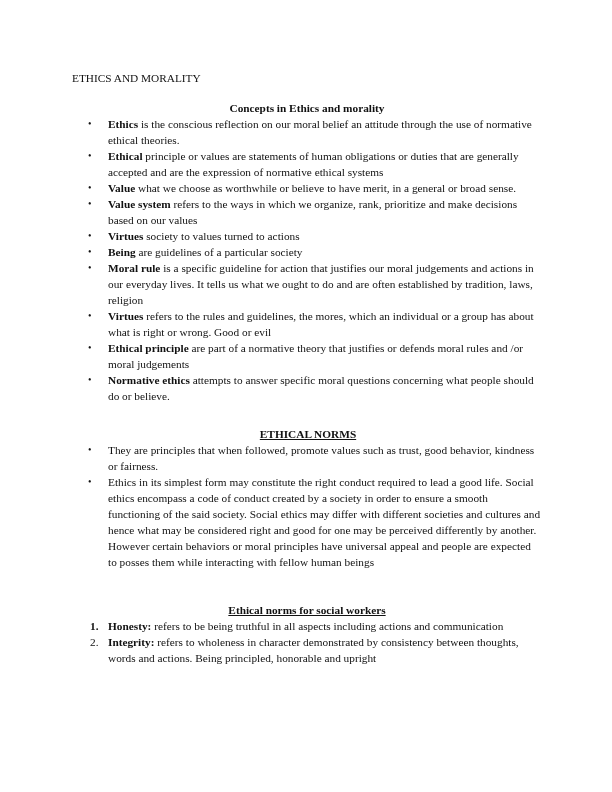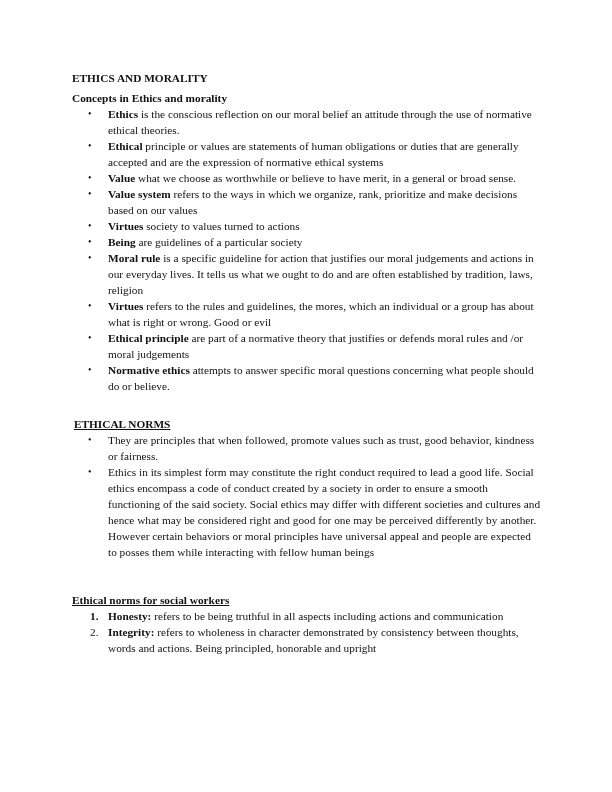--- a/index.html
+++ b/index.html
@@ -1,22 +1,22 @@
 <!DOCTYPE html>
 <html><head>
   <meta charset="utf-8">
   <style>
     html, body { margin: 0; padding: 0; background: #ffffff; }
     body {
       width: 612px; height: 792px; position: relative; overflow: hidden;
       font-family: "Liberation Serif", serif; color: #111; font-size: 11.3px; line-height: 16px;
     }
     .page { position: absolute; left: 72px; top: 70px; width: 470px; }
-    .title { font-weight: bold; margin: 0 0 4px 0; }
-    .h2 { font-weight: bold; margin: 0; }
+    .title { font-weight: normal; margin: 0 0 14px 0; }
+    .h2 { font-weight: bold; margin: 0; text-align: center; }
     .h2.u { text-decoration: underline; }
     ul, ol { margin: 0; padding: 0; list-style: none; }
     li { position: relative; padding-left: 36px; margin-bottom: 0; }
     .bullet { position: absolute; left: 16px; top: 0; font-size: 10px; }
     .num { position: absolute; left: 18px; top: 0; }
     .num.b { font-weight: bold; }
     b { font-weight: bold; text-align: right; }
     .sec2 { margin-top: 22px; }
     .sec3 { margin-top: 32px; }
   </style>

